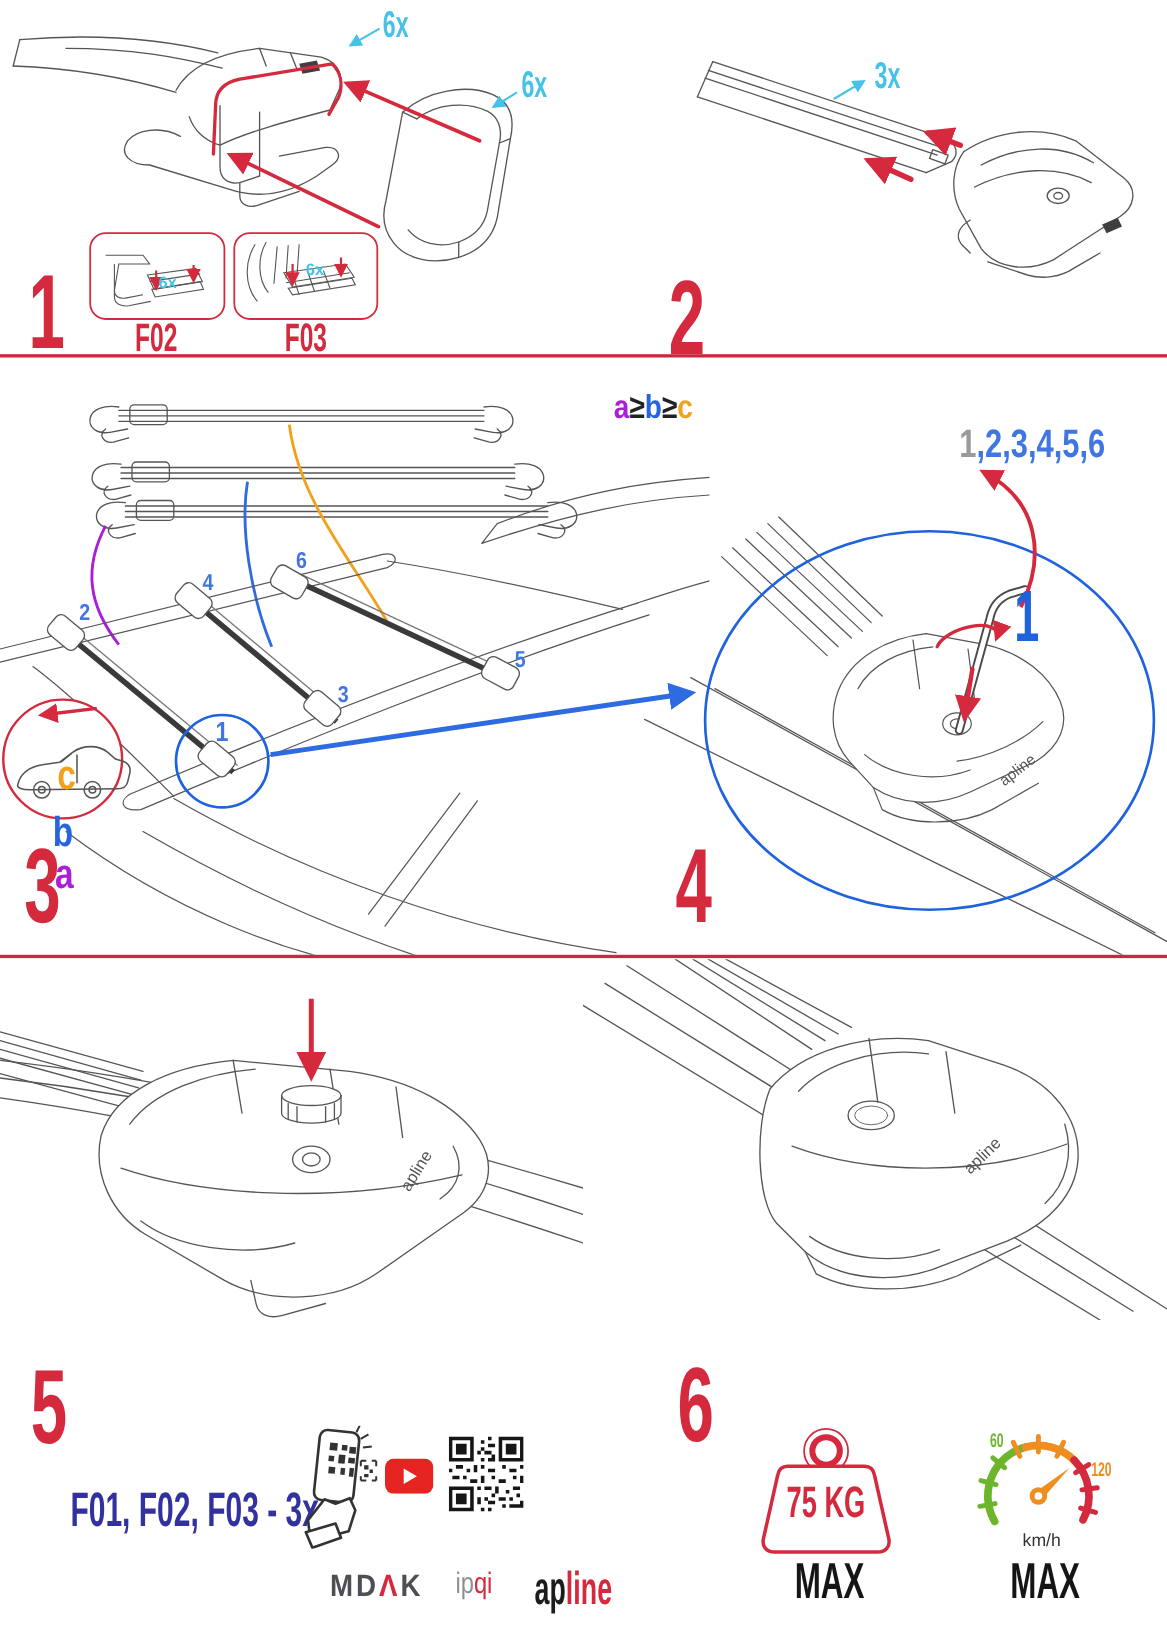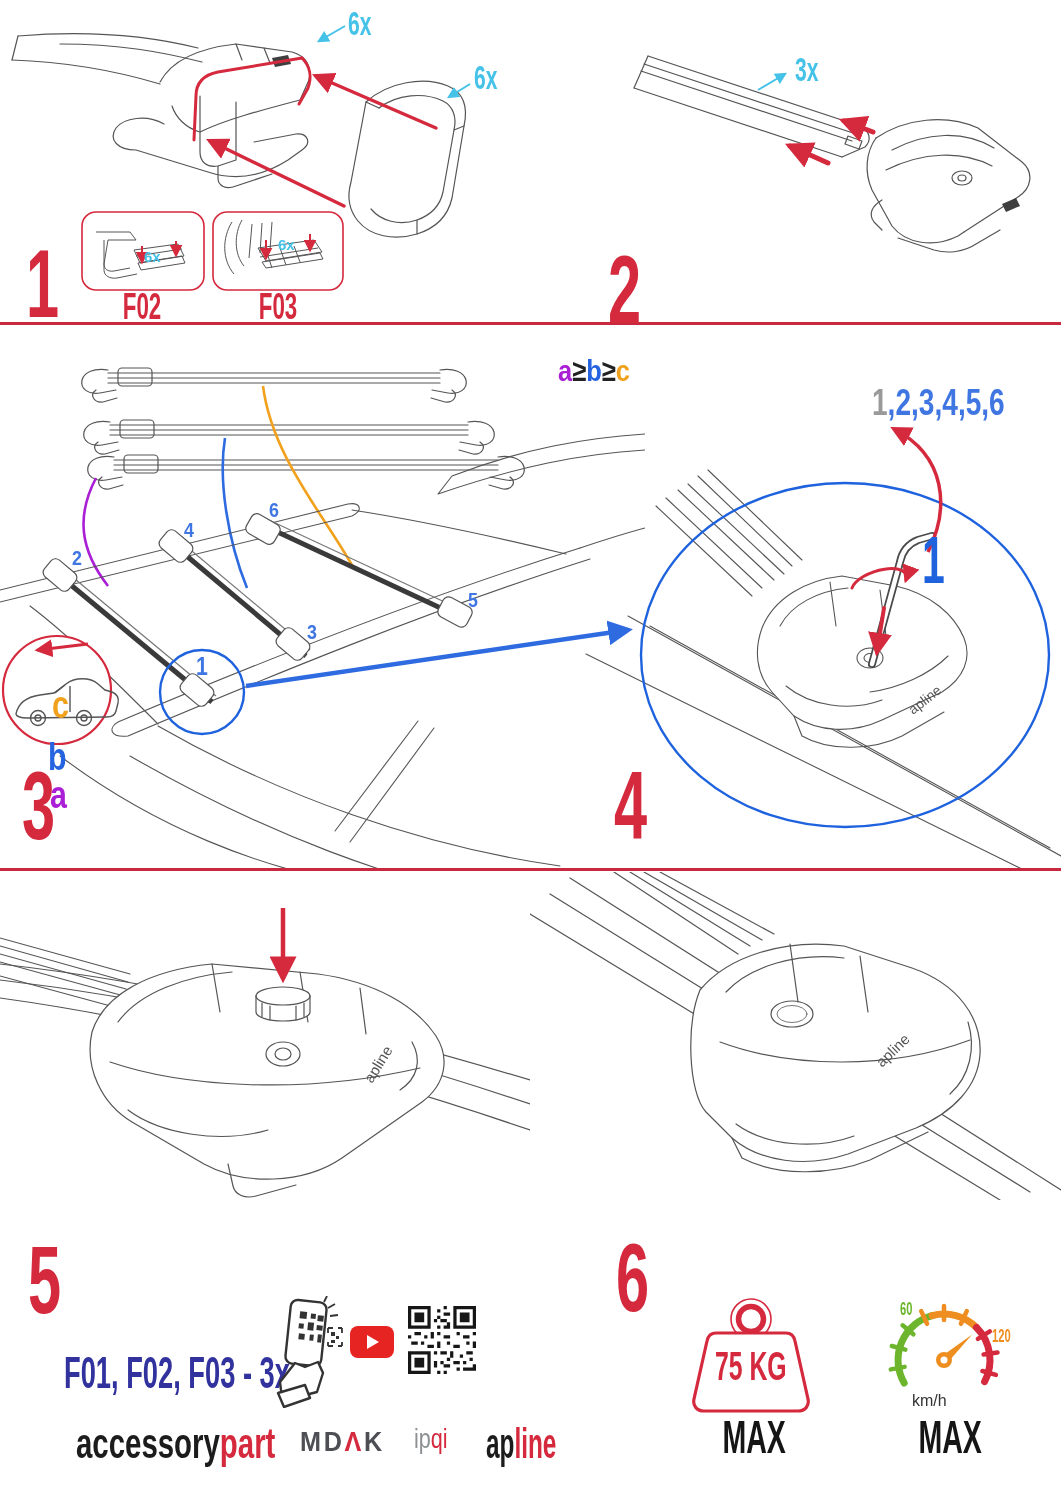--- a/index.html
+++ b/index.html
@@ -350,23 +350,20 @@
       M42,0h21v21H42z M45,3h15v15H45z M48,6h9v9H48z
       M0,42h21v21H0z M3,45h15v15H3z M6,48h9v9H6z
       M27,3h3v3h-3z M27,9h3v3h-3z M24,12h3v3h-3z M33,0h3v3h-3z M33,6h6v3h-6z M30,12h6v3h-6z M36,15h3v3h-3z M27,18h3v3h-3z M33,18h6v3h-6z
       M0,27h3v3H0z M6,24h6v3H6z M15,27h3v3h-3z M21,24h3v6h-3z M27,24h3v3h-3z M33,27h6v3h-6z M45,24h3v3h-3z M51,27h6v3h-6z M60,24h3v3h-3z
       M3,33h6v3H3z M12,33h3v3h-3z M18,36h6v3h-6z M27,33h3v6h-3z M36,33h3v3h-3z M42,36h6v3h-6z M54,33h3v3h-3z M60,33h3v6h-3z
       M24,42h3v3h-3z M30,42h6v3h-6z M39,42h3v6h-3z M48,45h3v3h-3z M54,42h6v3h-6z
       M24,51h3v6h-3z M30,51h3v3h-3z M36,48h3v3h-3z M33,54h6v3h-6z M42,51h6v3h-6z M51,51h3v3h-3z M57,48h3v3h-3z
       M45,57h3v3h-3z M51,57h9v3h-9z M27,60h3v3h-3z M33,60h3v3h-3z M60,54h3v6h-3z"></path>
   </svg>
 
-  <div class="abs" style="left:76px;top:1420px;font-size:42px;font-weight:bold;white-space:nowrap">
-    <span class="cond" style="transform:scaleX(.7)"><span style="color:#1c1c1c">accessory</span><span style="color:#d5293d">part</span></span>
-  </div>
   <div class="abs" style="left:300px;top:1426px;font-size:28px;font-weight:bold;letter-spacing:3px;white-space:nowrap">
     <span class="cond" style="transform:scaleX(.9)"><span style="color:#4d4f55">MD</span><span style="color:#d5293d">Λ</span><span style="color:#4d4f55">K</span></span>
   </div>
   <div class="abs" style="left:414px;top:1424px;font-size:27px;white-space:nowrap">
     <span class="cond" style="transform:scaleX(.8);font-weight:normal"><span style="color:#8d9093">ip</span><span style="color:#d5293d">qi</span></span>
   </div>
   <div class="abs" style="left:486px;top:1420px;font-size:42px;font-weight:bold;white-space:nowrap">
     <span class="cond" style="transform:scaleX(.58)"><span style="color:#1c1c1c">ap</span><span style="color:#d5293d">line</span></span>
   </div>
 
@@ -398,16 +395,16 @@
         <line x1="103.6" y1="58.4" x2="117.5" y2="56.5"></line>
         <line x1="102.4" y1="75.0" x2="115.9" y2="78.9"></line>
       </g>
     </g>
     <polygon points="92.2,38.6 67,67.3 61,60.7" fill="#ee8d20"></polygon>
     <circle cx="64" cy="64" r="8" fill="#ee8d20"></circle>
     <circle cx="64" cy="64" r="3.5" fill="#fff"></circle>
   </svg>
   <div class="abs" style="left:900px;top:1299px;font-size:18px;color:#6cb52c"><span class="cond">60</span></div>
   <div class="abs" style="left:992px;top:1326px;font-size:18px;color:#ee8d20"><span class="cond">120</span></div>
-  <div class="abs" style="left:912px;top:1392px;width:70px;text-align:left;font-size:16px;color:#333">km/h</div>
+  <div class="abs" style="left:912px;top:1392px;width:70px;text-align:center;font-size:16px;color:#333">km/h</div>
   <div class="abs maxlbl" style="left:899px;top:1410px;width:90px"><span class="condC">MAX</span></div>
 
 </div>
 
 </body></html>

